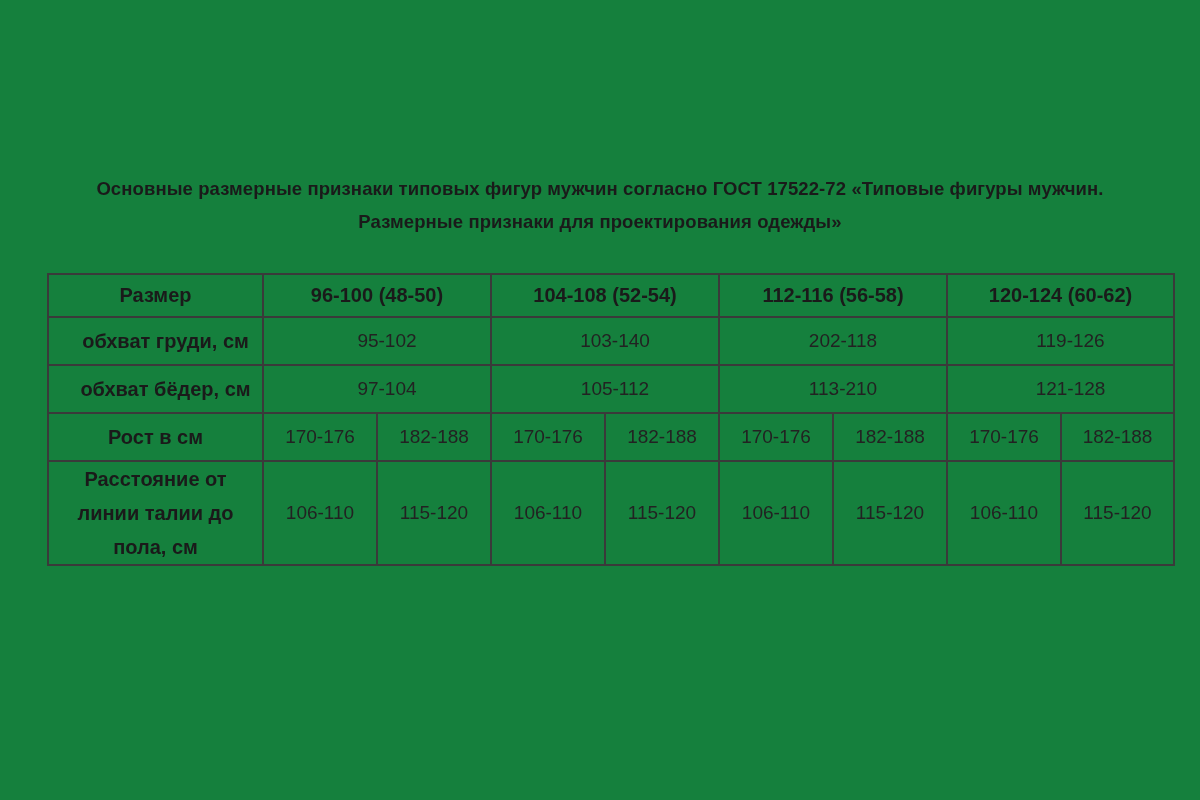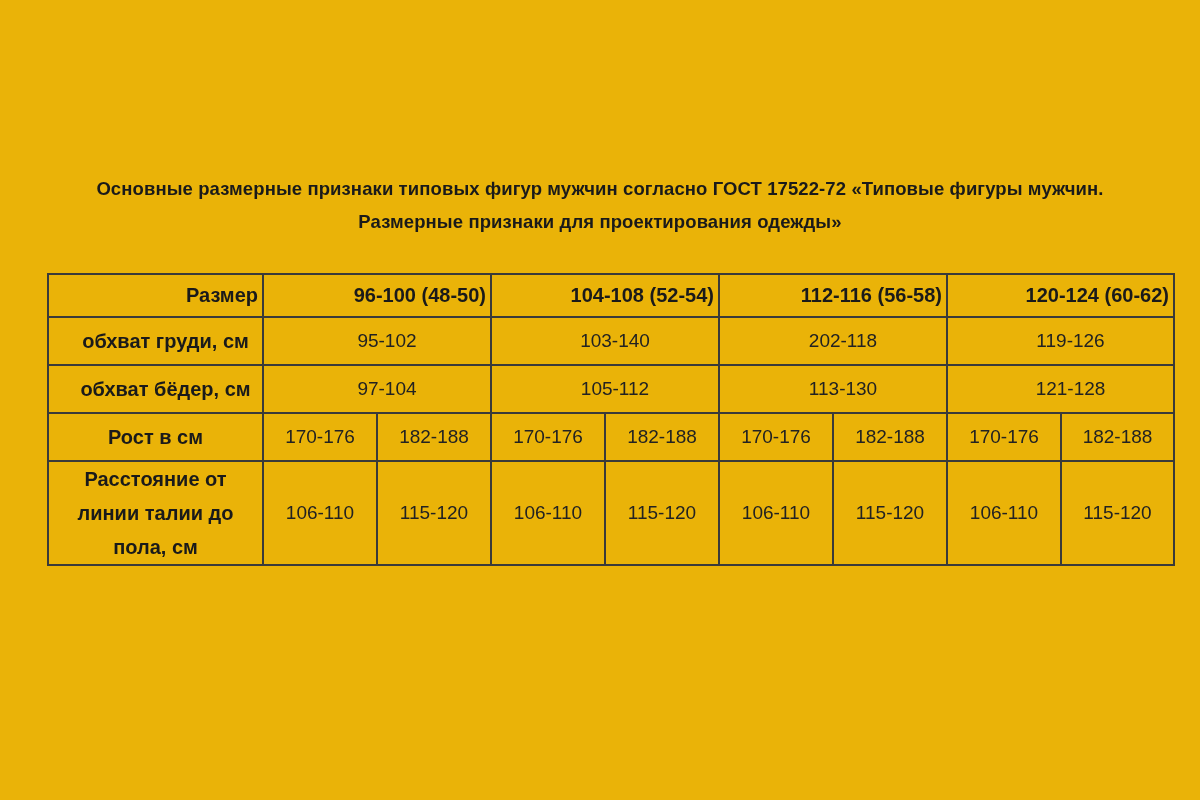--- a/index.html
+++ b/index.html
@@ -4,21 +4,21 @@
 <style>
   html, body {
     margin: 0;
     padding: 0;
     background: #ffffff;
   }
   .page {
     position: relative;
     width: 1200px;
     height: 800px;
-    background: #eab308;
+    background: #15803d;
     font-family: "Liberation Sans", "DejaVu Sans", sans-serif;
     color: #1c1c1c;
     overflow: hidden;
   }
   .title {
     position: absolute;
     top: 172px;
     left: 0;
     width: 1200px;
     text-align: center;
@@ -43,21 +43,21 @@
     font-size: 19px;
     font-weight: normal;
     padding: 0 4px;
     color: #222222;
   }
   table.size-table td.b {
     font-weight: bold;
     font-size: 20px;
     color: #1a1a1a;
   }
-  tr.r-header  td { height: 41px; text-align: right; }
+  tr.r-header  td { height: 41px; }
   tr.r-std     td { height: 46px; padding-left: 24px; }
   tr.r-height  td { height: 46px; }
   tr.r-last    td { height: 98px; }
   td.wrap-label {
     padding: 0 22px;
     line-height: 34px;
   }
 </style>
 </head>
 <body>
@@ -97,21 +97,21 @@
       <td colspan="2">103-140</td>
       <td colspan="2">202-118</td>
       <td colspan="2">119-126</td>
     </tr>
 
 
     <tr class="r-std">
       <td class="b">обхват бёдер, см</td>
       <td colspan="2">97-104</td>
       <td colspan="2">105-112</td>
-      <td colspan="2">113-130</td>
+      <td colspan="2">113-210</td>
       <td colspan="2">121-128</td>
     </tr>
 
     <tr class="r-height">
       <td class="b">Рост в см</td>
       <td>170-176</td>
       <td>182-188</td>
       <td>170-176</td>
       <td>182-188</td>
       <td>170-176</td>

